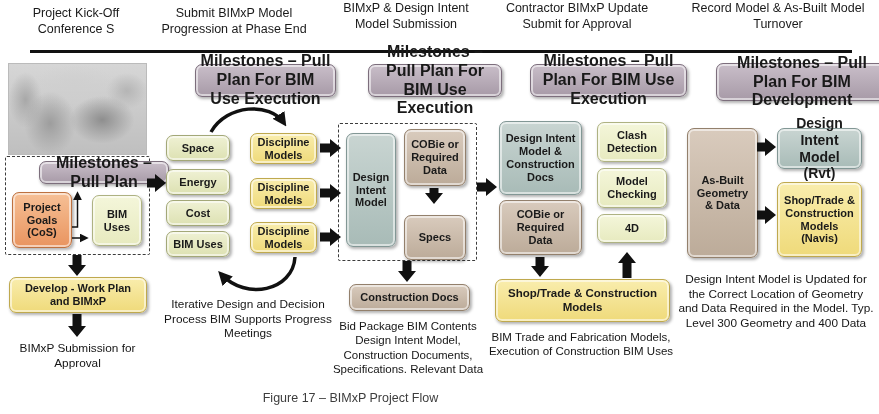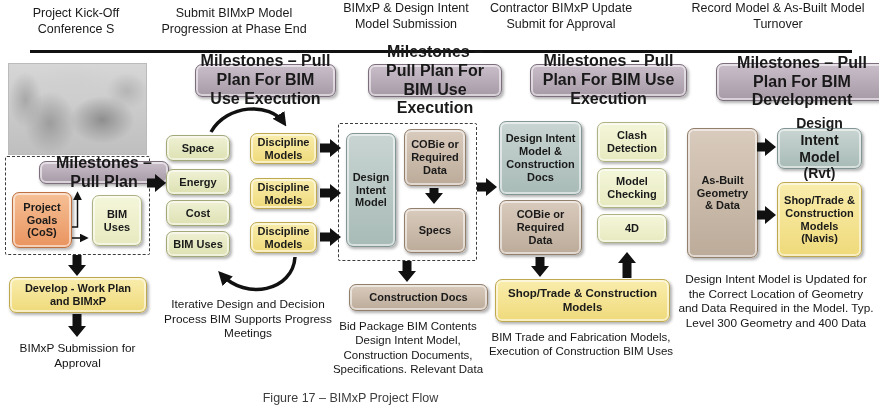--- a/index.html
+++ b/index.html
@@ -31,21 +31,21 @@
   svg.arrows{position:absolute;left:0;top:0;pointer-events:none;}
 </style>
 </head>
 <body>
 
 <div id="stage">
 
   <div class="colhead" style="left:8px;top:5px;width:136px;">Project Kick-Off Conference S</div>
   <div class="colhead" style="left:150px;top:5px;width:168px;">Submit BIMxP Model Progression at Phase End</div>
   <div class="colhead" style="left:338px;top:0px;width:136px;">BIMxP &amp; Design Intent Model Submission</div>
-  <div class="colhead" style="left:472px;top:0px;width:178px;text-align:center;">Contractor BIMxP Update Submit for Approval</div>
+  <div class="colhead" style="left:488px;top:0px;width:178px;text-align:center;">Contractor BIMxP Update Submit for Approval</div>
   <div class="colhead" style="left:688px;top:0px;width:180px;">Record Model &amp; As-Built Model Turnover</div>
 
   <div class="rule" style="left:30px;top:50px;width:822px;height:3px;"></div>
 
   <div class="photo" style="left:8px;top:63px;width:137px;height:90px;"></div>
   <div class="dashedbox" style="left:5px;top:156px;width:143px;height:97px;"></div>
   <div class="b milestone" style="left:11px;top:161px;width:130px;height:23px;">Milestones – Pull Plan</div>
   <div class="b orange" style="left:12px;top:192px;width:60px;height:56px;">Project Goals (CoS)</div>
   <div class="b paleyellow" style="left:92px;top:195px;width:50px;height:51px;">BIM Uses</div>
   <div class="b yellow" style="left:9px;top:277px;width:138px;height:36px;">Develop - Work Plan and BIMxP</div>
@@ -58,22 +58,22 @@
   <div class="b sage" style="left:166px;top:231px;width:64px;height:26px;">BIM Uses</div>
   <div class="b yellow" style="left:250px;top:133px;width:67px;height:31px;">Discipline Models</div>
   <div class="b yellow" style="left:250px;top:178px;width:67px;height:31px;">Discipline Models</div>
   <div class="b yellow" style="left:250px;top:222px;width:67px;height:31px;">Discipline Models</div>
   <div class="freetext" style="left:162px;top:297px;width:172px;">Iterative Design and Decision Process BIM Supports Progress Meetings</div>
 
   <div class="b milestone" style="left:340px;top:64px;width:134px;height:33px;">Milestones – Pull Plan For BIM Use Execution</div>
   <div class="dashedbox" style="left:338px;top:123px;width:137px;height:136px;"></div>
   <div class="b bluegray" style="left:346px;top:133px;width:50px;height:114px;">Design Intent Model</div>
   <div class="b tan" style="left:404px;top:129px;width:62px;height:57px;">COBie or Required Data</div>
-  <div class="b tan" style="left:404px;top:208px;width:62px;height:45px;">Specs</div>
-  <div class="b tan" style="left:349px;top:284px;width:139px;height:27px;">Construction Docs</div>
+  <div class="b tan" style="left:404px;top:215px;width:62px;height:45px;">Specs</div>
+  <div class="b tan" style="left:349px;top:284px;width:121px;height:27px;">Construction Docs</div>
   <div class="freetext" style="left:323px;top:319px;width:170px;font-size:11.5px;">Bid Package BIM Contents Design Intent Model, Construction Documents, Specifications. Relevant Data</div>
 
   <div class="b milestone" style="left:502px;top:64px;width:157px;height:33px;">Milestones – Pull Plan For BIM Use Execution</div>
   <div class="b bluegray" style="left:499px;top:121px;width:83px;height:74px;">Design Intent Model &amp; Construction Docs</div>
   <div class="b tan" style="left:499px;top:200px;width:83px;height:55px;">COBie or Required Data</div>
   <div class="b paleyellow" style="left:597px;top:122px;width:70px;height:40px;">Clash Detection</div>
   <div class="b paleyellow" style="left:597px;top:168px;width:70px;height:40px;">Model Checking</div>
   <div class="b paleyellow" style="left:597px;top:214px;width:70px;height:29px;">4D</div>
   <div class="b yellow" style="left:495px;top:279px;width:175px;height:43px;font-size:11.5px;">Shop/Trade &amp; Construction Models</div>
   <div class="freetext" style="left:488px;top:330px;width:186px;font-size:11.5px;">BIM Trade and Fabrication Models, Execution of Construction BIM Uses</div>

